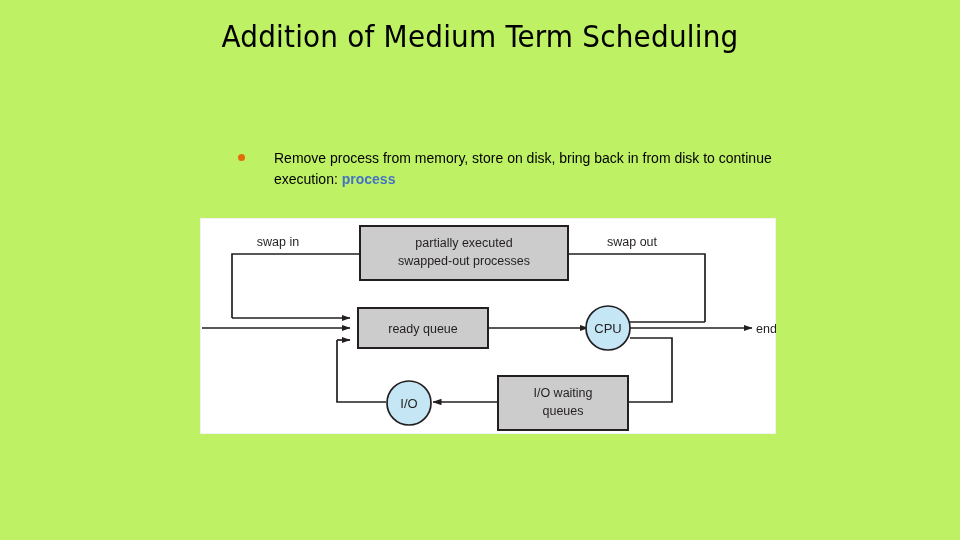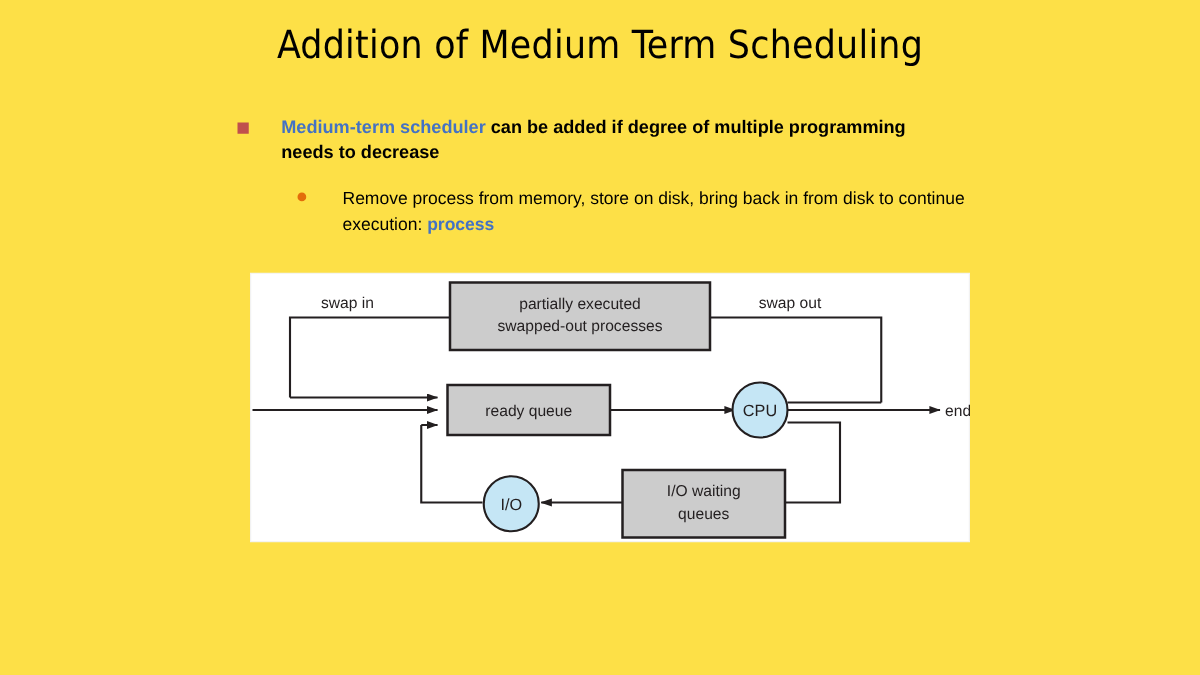--- a/index.html
+++ b/index.html
@@ -13,21 +13,21 @@
     font-family: "Liberation Sans", sans-serif;
     overflow: hidden;
     position: relative;
   }
 
   .slide {
     position: absolute;
     left: 0; top: 0;
     width: 960px;
     height: 540px;
-    background: #fde047;
+    background: #bef264;
   }
 
   .slide-title {
     position: absolute;
     left: 0;
     top: 18px;
     width: 960px;
     text-align: center;
     font-family: "DejaVu Sans Condensed", "Liberation Sans Narrow", "Liberation Sans", sans-serif;
     font-size: 31px;
@@ -115,24 +115,20 @@
     fill: #231f20;
   }
 </style>
 </head>
 <body>
 
 <div class="slide">
 
   <div class="slide-title">Addition of Medium Term Scheduling</div>
 
-  <div class="bullet-l1">
-    <span class="marker"></span>
-    <div class="btext"><span class="accent-b">Medium-term scheduler</span><span>  can be added if degree of multiple programming needs to decrease</span></div>
-  </div>
 
   <div class="bullet-l2">
     <span class="marker"></span>
     <div class="btext"><span>Remove process from memory, store on disk, bring back in from disk to continue execution: </span><span class="accent-b">process</span></div>
   </div>
 
   <div class="diagram-wrap">
     <svg width="576" height="216" viewBox="0 0 576 216" xmlns="http://www.w3.org/2000/svg">
       <defs>
         <marker id="arrowR" markerWidth="9" markerHeight="9" refX="8.5" refY="3.2" orient="auto" markerUnits="userSpaceOnUse">

